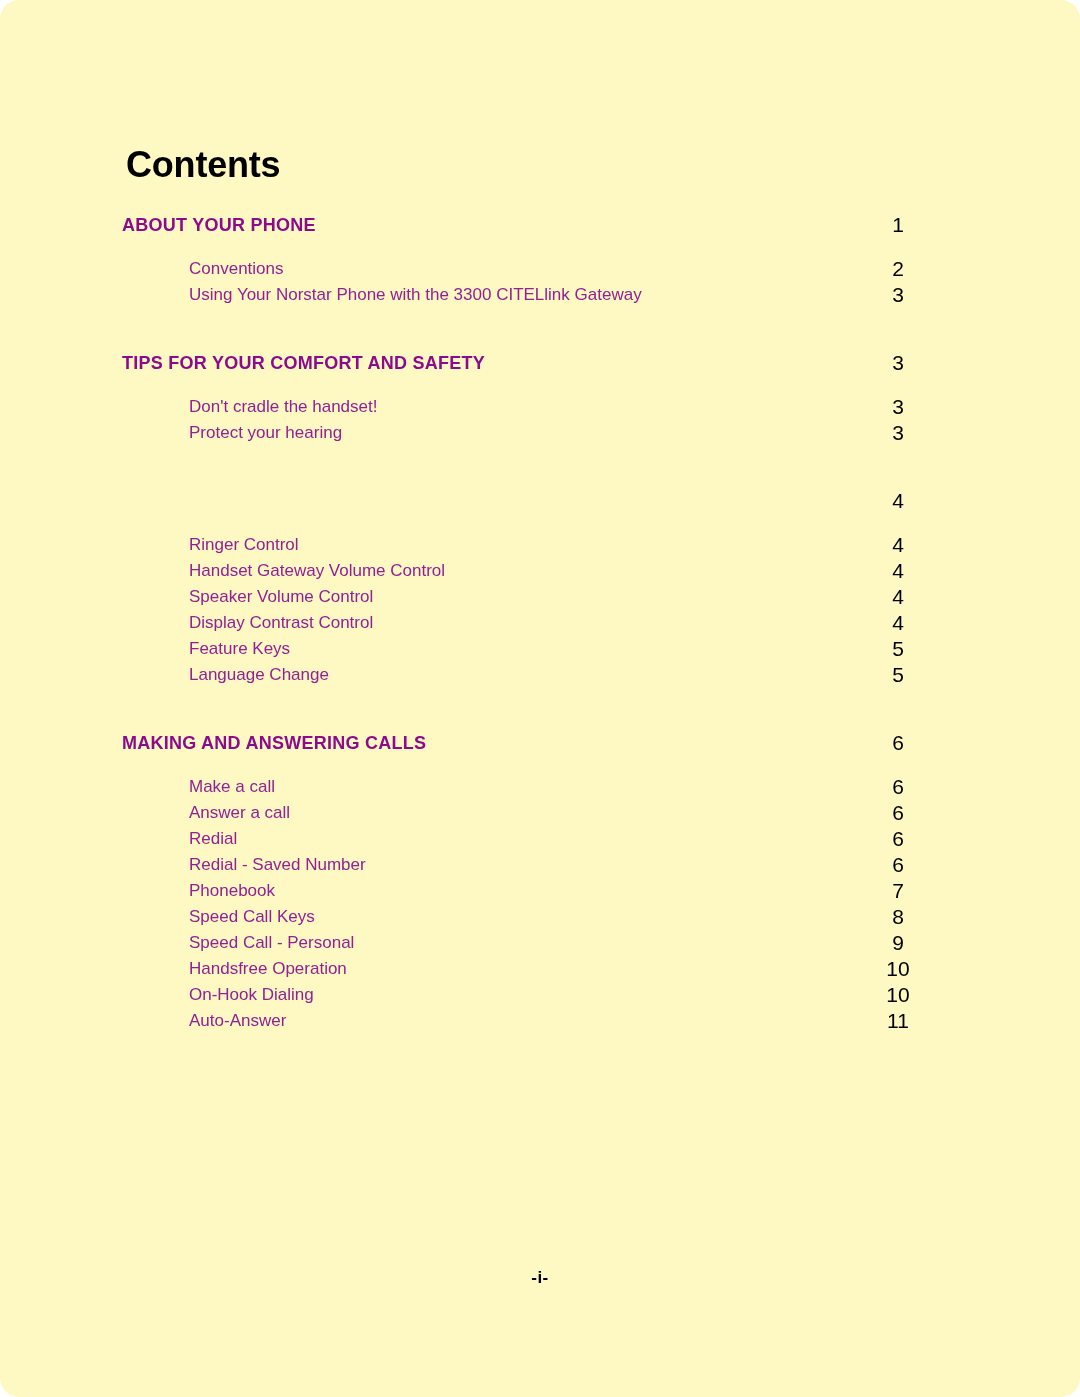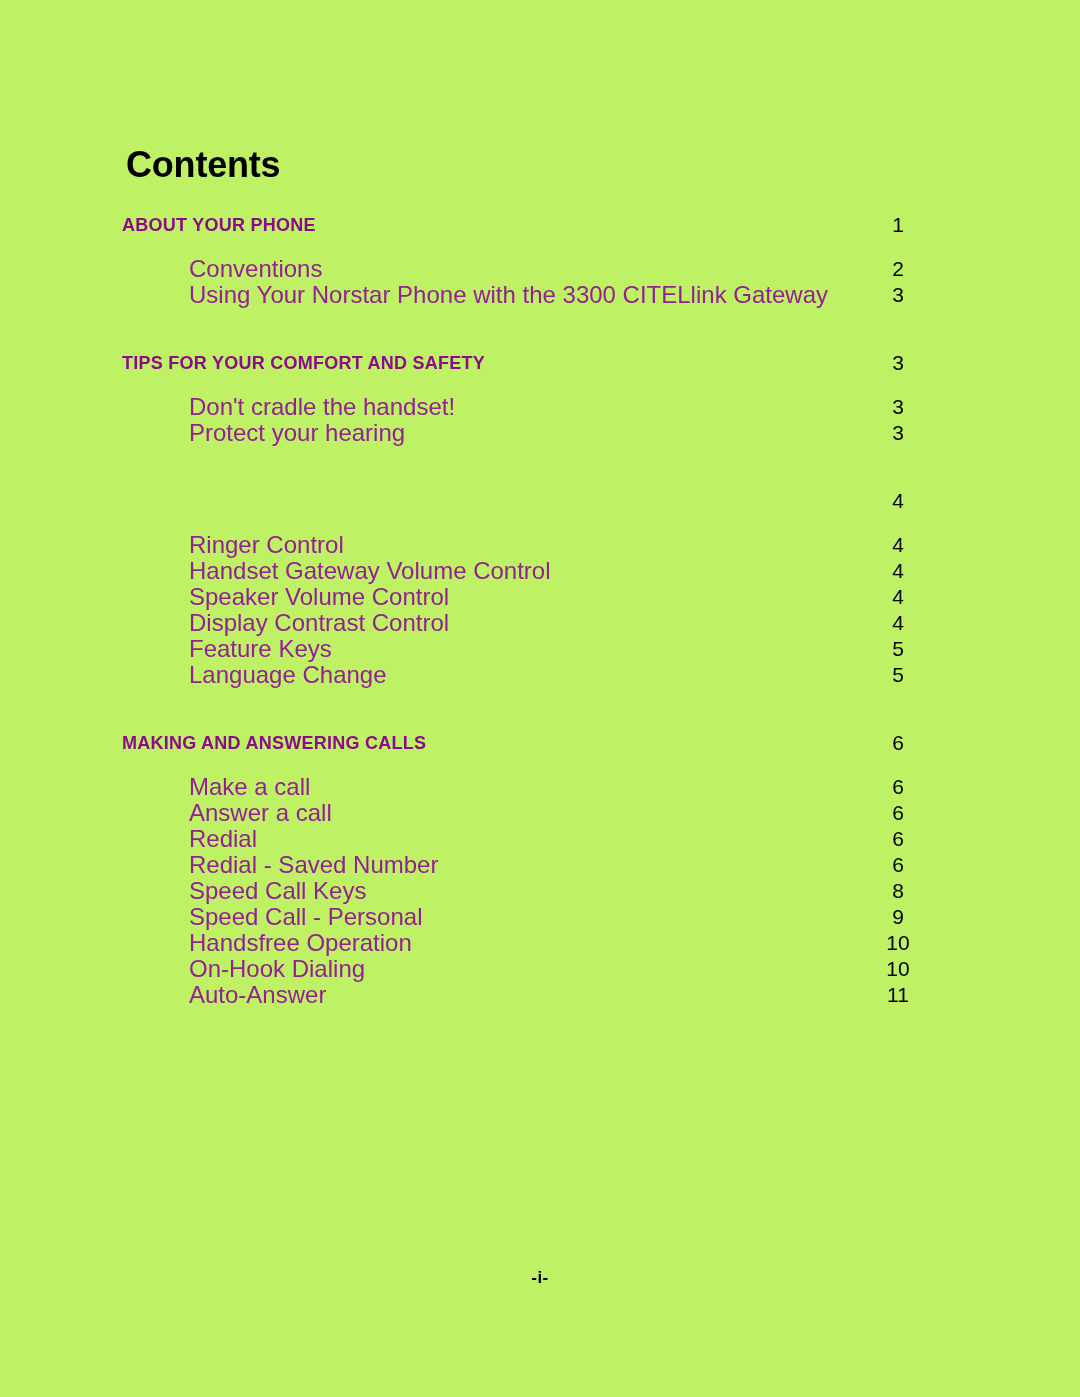--- a/index.html
+++ b/index.html
@@ -13,21 +13,22 @@
     height: 1397px;
     position: relative;
     font-family: "Liberation Sans", sans-serif;
     -webkit-font-smoothing: antialiased;
     overflow: hidden;
   }
 
   .page {
     position: absolute;
     inset: 0;
-    background: #bef264;
+    background: #fef9c3;
+    border-radius: 19px;
   }
 
   
   .doc-title {
     position: absolute;
     left: 126px;
     top: 122px;
     font-size: 36px;
     font-weight: bold;
     color: #000000;
@@ -94,21 +95,21 @@
     line-height: 26px;
   }
 
   .sub-list {
     display: block;
     margin-top: 14px;
   }
 
   .toc-row.sub-row .label {
     left: 189px;
-    font-size: 24px;
+    font-size: 17px;
     font-weight: normal;
     color: #932193;
     line-height: 26px;
   }
 
   
   .folio {
     position: absolute;
     left: 0;
     top: 1268px;
@@ -208,20 +209,24 @@
           </div>
           <div class="toc-row sub-row">
             <span class="label">Redial</span>
             <span class="pagenum">6</span>
           </div>
           <div class="toc-row sub-row">
             <span class="label">Redial - Saved Number</span>
             <span class="pagenum">6</span>
           </div>
           <div class="toc-row sub-row">
+            <span class="label">Phonebook</span>
+            <span class="pagenum">7</span>
+          </div>
+          <div class="toc-row sub-row">
             <span class="label">Speed Call Keys</span>
             <span class="pagenum">8</span>
           </div>
           <div class="toc-row sub-row">
             <span class="label">Speed Call - Personal</span>
             <span class="pagenum">9</span>
           </div>
           <div class="toc-row sub-row">
             <span class="label">Handsfree Operation</span>
             <span class="pagenum">10</span>

